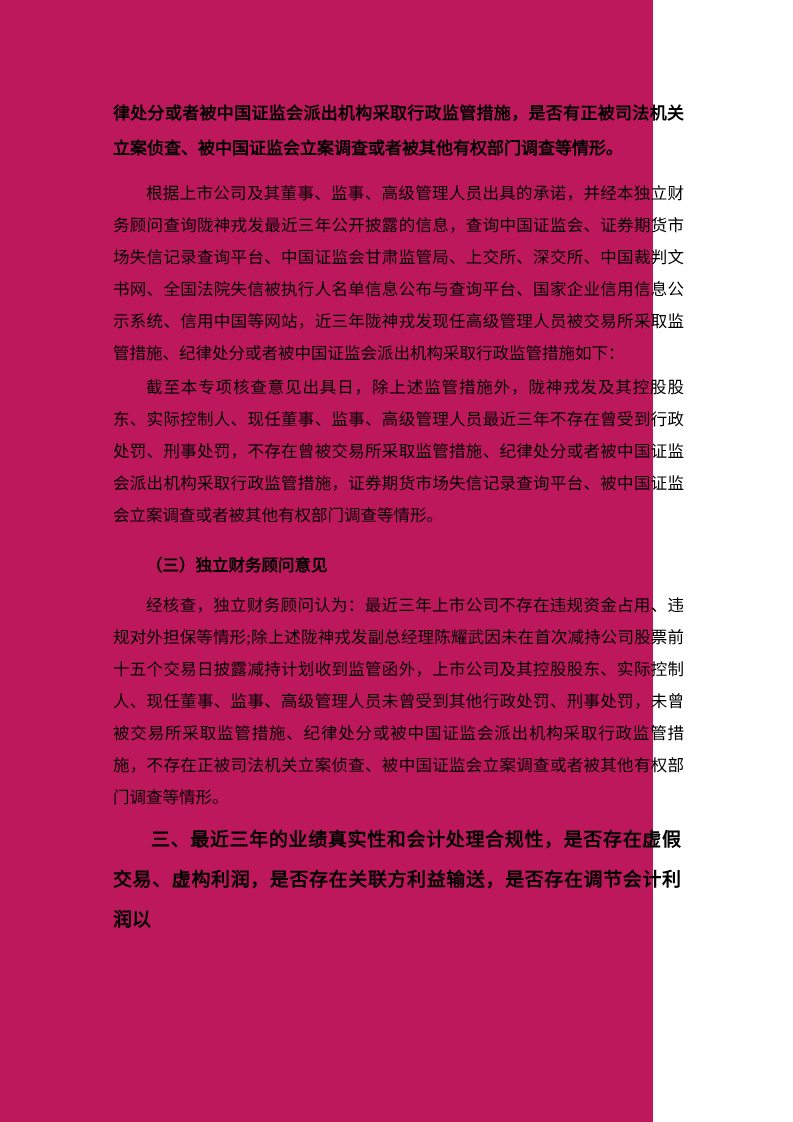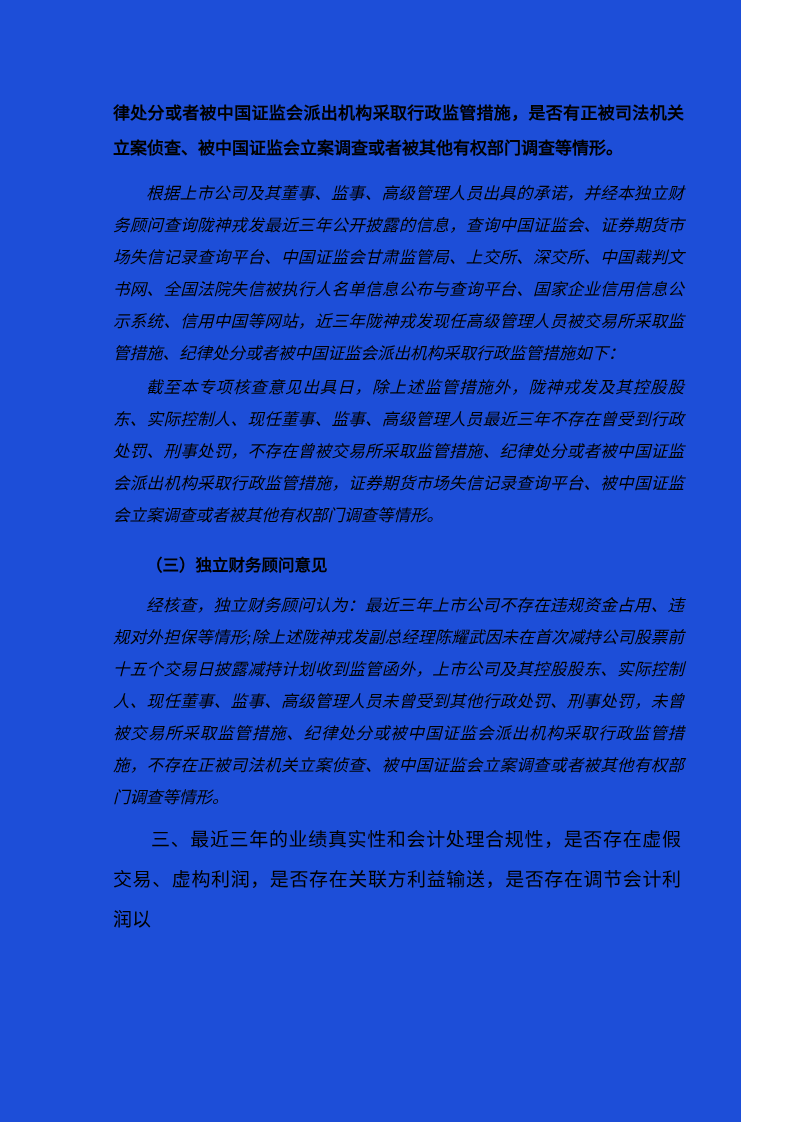--- a/index.html
+++ b/index.html
@@ -9,23 +9,23 @@
   }
   body {
     width: 793px;
     height: 1122px;
     overflow: hidden;
     font-family: "Liberation Serif", "DejaVu Serif", serif;
     color: #000000;
   }
   .page {
     position: relative;
-    width: 741px;
+    width: 653px;
     height: 1122px;
-    background: #1d4ed8;
+    background: #be185d;
     box-sizing: border-box;
     padding: 96px 109px 0 113px;
   }
   .content {
     width: 571px;
   }
   
   .h-cont {
     margin: 0 0 12px 0;
     font-size: 17px;
@@ -35,37 +35,36 @@
     text-justify: inter-ideograph;
   }
   
   .body-para {
     margin: 2px 0;
     font-size: 16.5px;
     line-height: 32px;
     text-indent: 2em;
     text-align: justify;
     text-justify: inter-ideograph;
-    font-style: italic;
   }
   
   .h-sub {
     margin: 18px 0 8px 0;
     font-size: 16.5px;
     line-height: 32px;
     font-weight: bold;
     text-indent: 2em;
     text-align: justify;
   }
   
   .h-major {
     margin: 6px 3px 0 0;
     font-size: 19px;
     line-height: 40px;
-    font-weight: normal;
+    font-weight: bold;
     text-indent: 2em;
     text-align: justify;
     text-justify: inter-ideograph;
   }
 </style>
 </head>
 <body>
 
 <div class="page">
   <div class="content">

